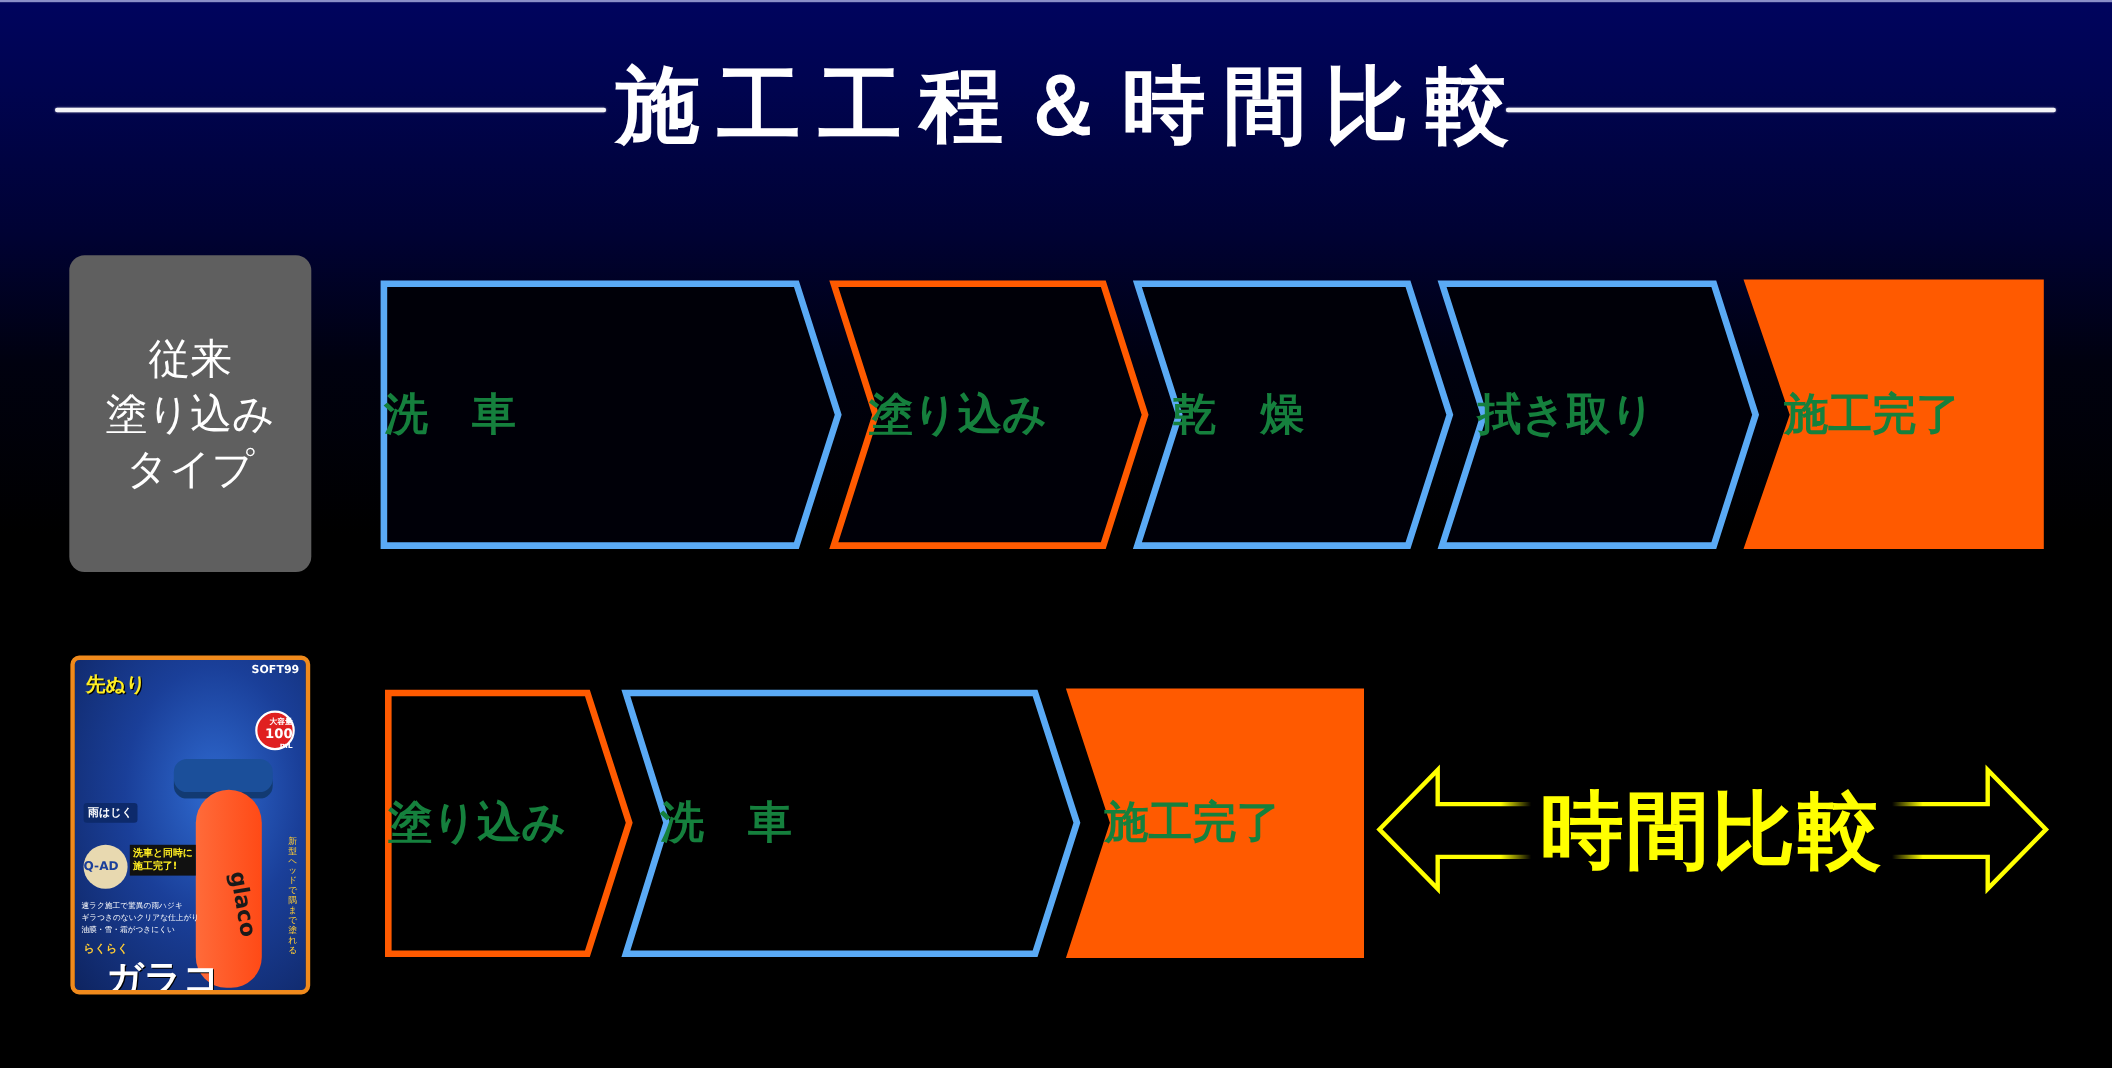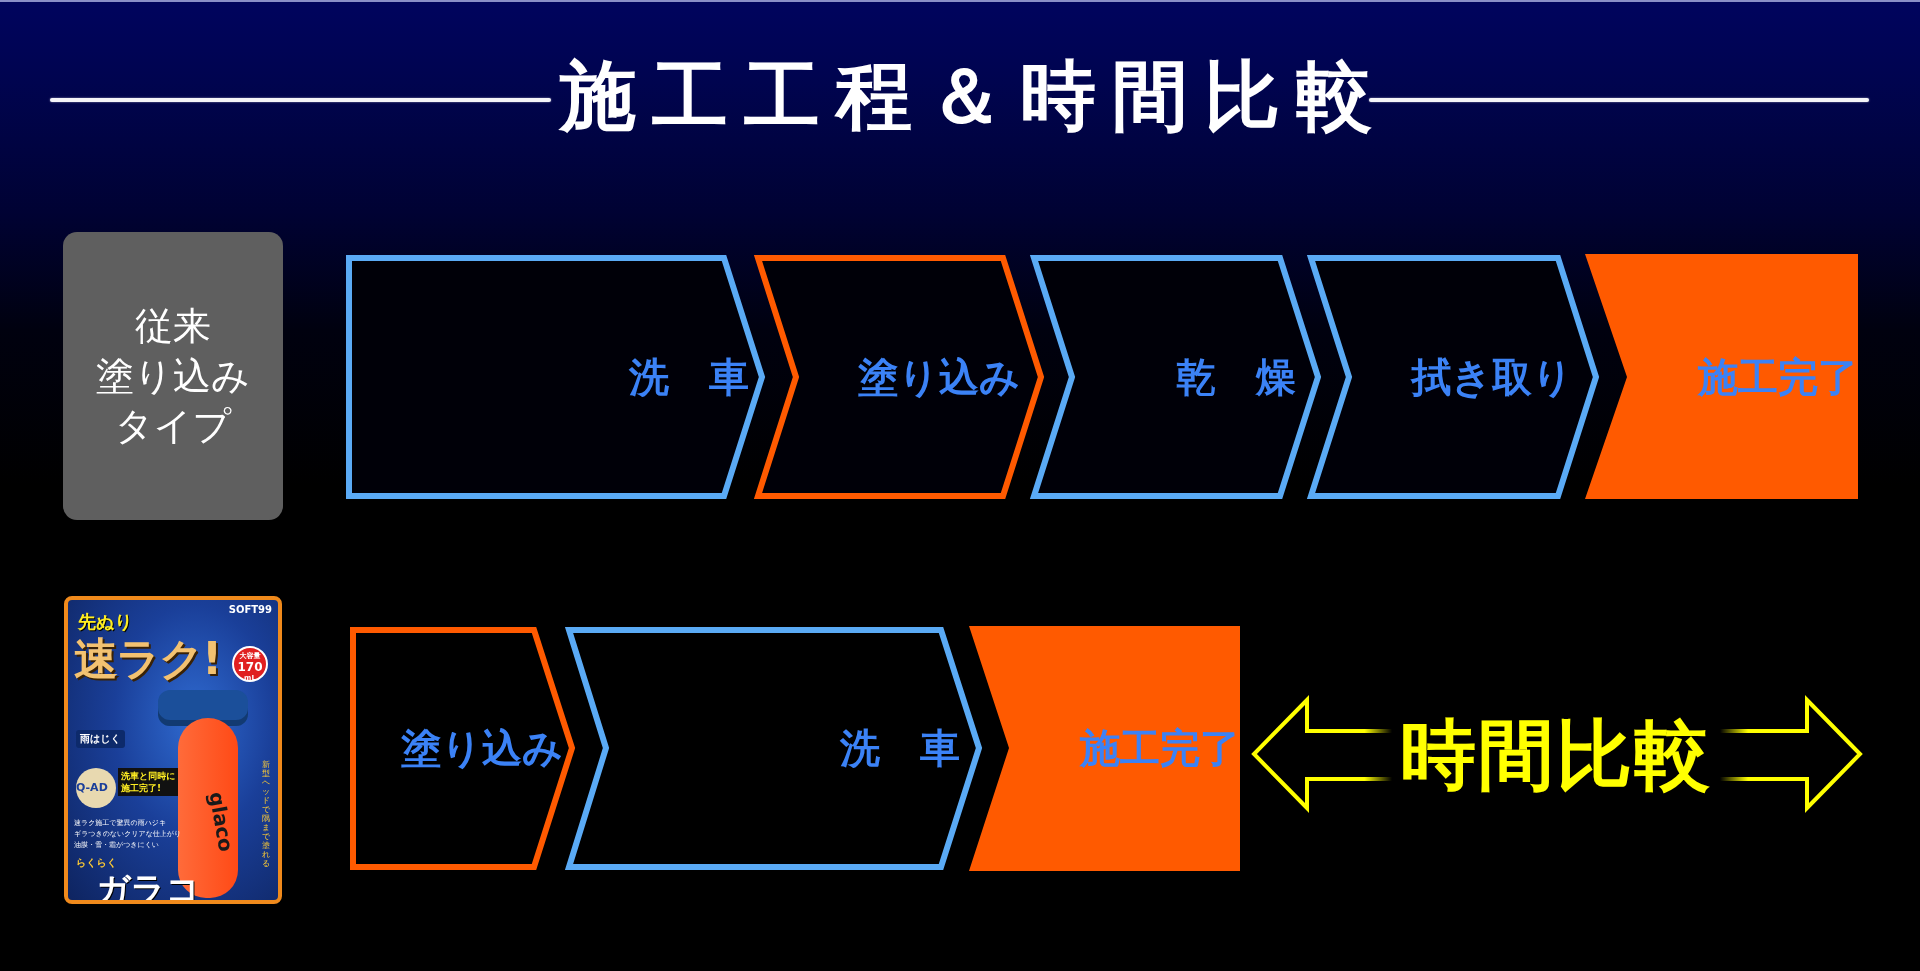--- a/index.html
+++ b/index.html
@@ -17,38 +17,38 @@
     font-family: "DejaVu Sans", sans-serif;
   }
   .type-box {
     position:absolute; left:63px; top:232px; width:220px; height:288px;
     background:#5f5f5f; border-radius:14px;
     display:flex; flex-direction:column; align-items:center; justify-content:center;
   }
   .type-line { color:#ffffff; font-size:38px; line-height:50px; font-weight:normal; text-align:center; white-space:nowrap; }
   svg.shapes { position:absolute; left:0; top:0; width:1920px; height:971px; }
   .step-label {
-    position:absolute; color:#3b82f6; font-weight:bold; font-size:40px;
-    line-height:60px; height:60px; text-align:right; white-space:nowrap;
+    position:absolute; color:#15803d; font-weight:bold; font-size:40px;
+    line-height:60px; height:60px; text-align:left; white-space:nowrap;
   }
   .effect-label {
     position:absolute; left:1400px; top:710px; width:310px; height:90px;
     color:#ffff00; font-weight:bold; font-size:76px; line-height:90px;
     text-align:center; white-space:nowrap; letter-spacing:2px;
   }
   .product {
     position:absolute; left:64px; top:596px; width:218px; height:308px;
     border:4px solid #f08a1c; border-radius:8px; box-sizing:border-box;
     background: radial-gradient(ellipse at 60% 40%, #2f6ad0 0%, #1a3f99 45%, #0e2460 100%);
     overflow:hidden;
   }
   .p-brand { position:absolute; right:6px; top:4px; font-size:10px; color:#ffffff; font-weight:bold; }
   .p-tag { position:absolute; left:10px; top:10px; font-size:18px; font-weight:bold; color:#ffee22; text-shadow:1px 1px 0 #000; }
   .p-headline { position:absolute; left:6px; top:30px; font-size:44px; font-weight:bold; color:#f3c271; text-shadow:2px 2px 0 #3a2205; letter-spacing:-2px; white-space:nowrap; }
-  .p-volume { position:absolute; right:10px; top:46px; width:36px; height:36px; border-radius:50%; background:#e02020; border:2px solid #ffffff; color:#ffffff; font-size:12px; font-weight:bold; text-align:center; line-height:14px; padding-top:4px; box-sizing:border-box; }
+  .p-volume { position:absolute; right:10px; top:46px; width:36px; height:36px; border-radius:50%; background:#e02020; border:2px solid #ffffff; color:#ffffff; font-size:12px; font-weight:bold; text-align:right; line-height:14px; padding-top:4px; box-sizing:border-box; }
   .p-volume small { display:block; font-size:7px; line-height:8px; }
   .p-bottle-cap { position:absolute; left:90px; top:90px; width:90px; height:36px; background:#1b4f9a; border-radius:12px; box-shadow: inset 0 -6px 0 #123a72; }
   .p-bottle { position:absolute; left:110px; top:118px; width:60px; height:180px; background:linear-gradient(90deg,#ff6b3a,#ff4a16); border-radius:30px 30px 28px 28px; }
   .p-bottle-logo { position:absolute; left:118px; top:190px; font-size:20px; font-weight:bold; color:#1a1a1a; transform: rotate(80deg); transform-origin: left top; white-space:nowrap; left:160px; }
   .p-badge1 { position:absolute; left:8px; top:130px; font-size:10px; font-weight:bold; color:#ffffff; background:#0d2a6b; padding:2px 4px; border-radius:3px; }
   .p-qad { position:absolute; left:8px; top:168px; width:40px; height:40px; border-radius:50%; background:#e8d9b0; color:#1b3f9a; font-size:11px; font-weight:bold; text-align:left; line-height:40px; }
   .p-badge2 { position:absolute; left:50px; top:168px; font-size:9px; font-weight:bold; color:#ffee22; background:#111; padding:2px 3px; line-height:12px; }
   .p-bullets { position:absolute; left:6px; top:218px; font-size:7px; color:#ffffff; line-height:11px; white-space:nowrap; }
   .p-name-small { position:absolute; left:8px; top:258px; font-size:10px; font-weight:bold; color:#ffcc33; line-height:10px; }
   .p-name { position:absolute; left:28px; top:267px; font-size:34px; font-weight:bold; color:#ffffff; text-shadow:1px 1px 0 #000; }
@@ -65,24 +65,23 @@
 
 <div class="type-box">
   <div class="type-line">従来</div>
   <div class="type-line">塗り込み</div>
   <div class="type-line">タイプ</div>
 </div>
 
 <div class="product">
   <div class="p-brand">SOFT99</div>
   <div class="p-tag">先ぬり</div>
-  <div class="p-headline">速ラク!</div>
   <div class="p-volume">
     <small>大容量</small>
-    <span>170</span>
+    <span>100</span>
     <small>mL</small>
   </div>
   <div class="p-bottle-cap"></div>
   <div class="p-bottle"></div>
   <div class="p-bottle-logo">glaco</div>
   <div class="p-badge1">雨はじく</div>
   <div class="p-qad">Q-AD</div>
   <div class="p-badge2">
     <div>洗車と同時に</div>
     <div>施工完了!</div>

